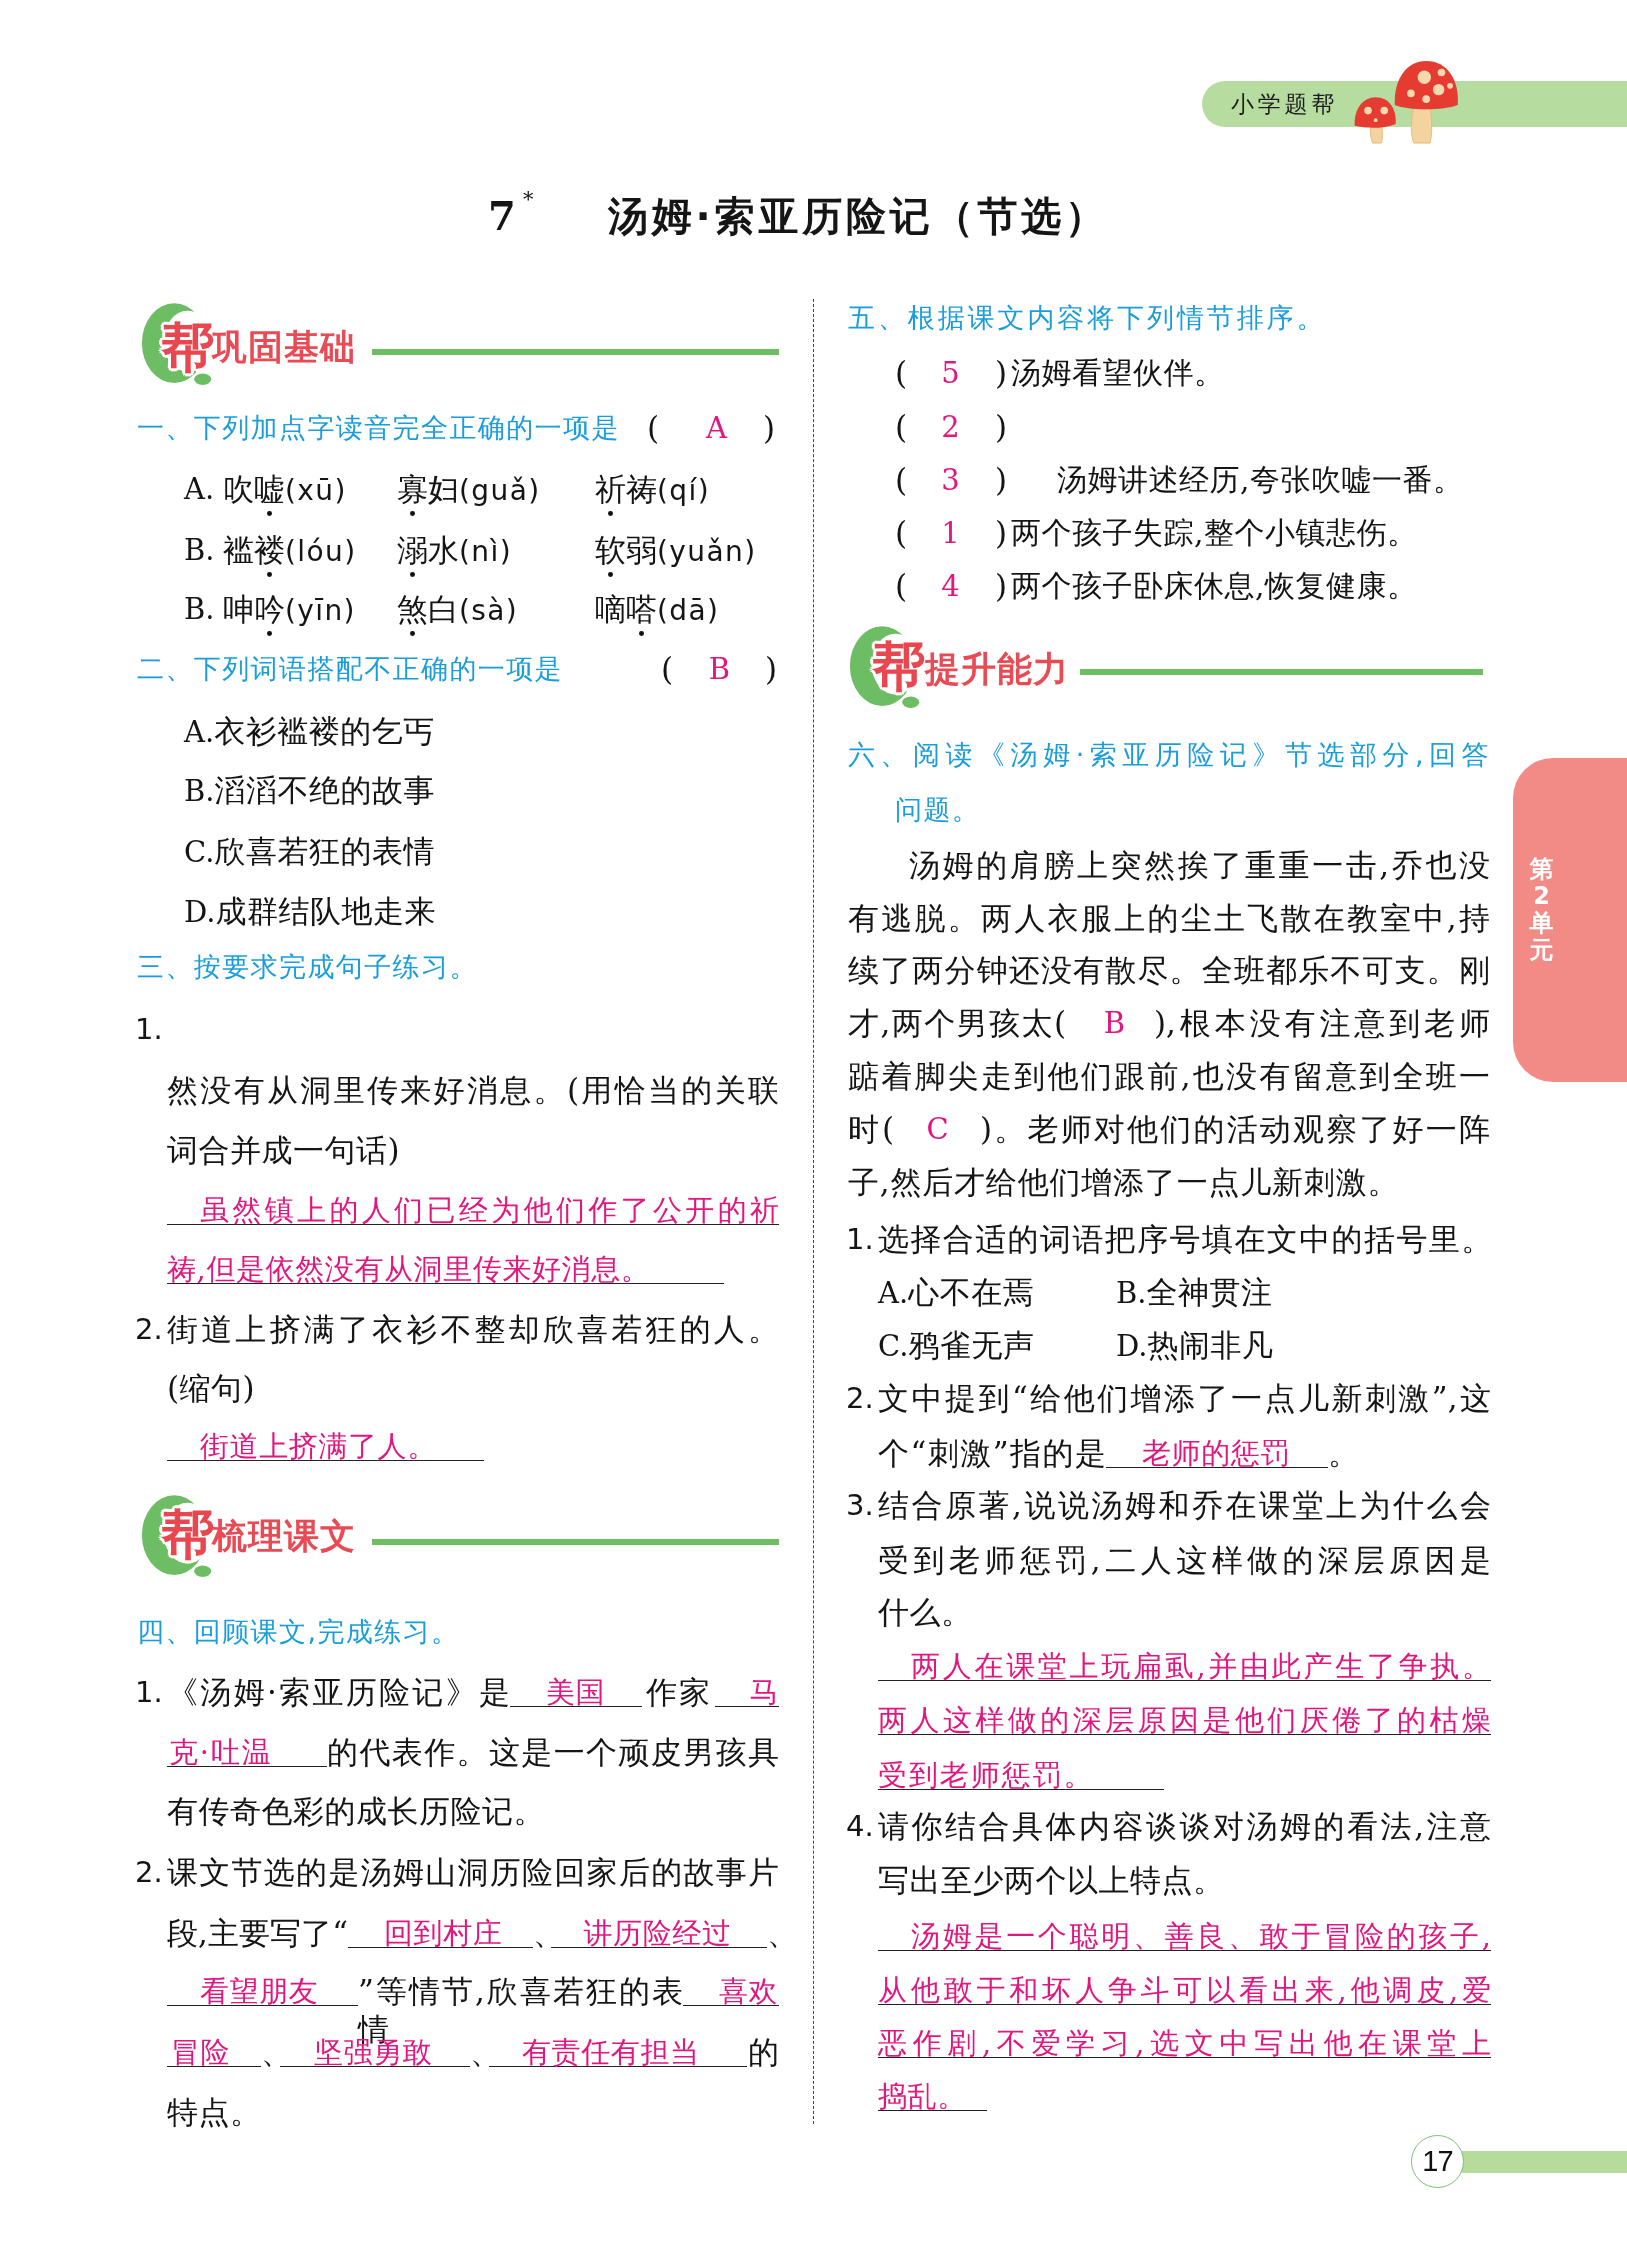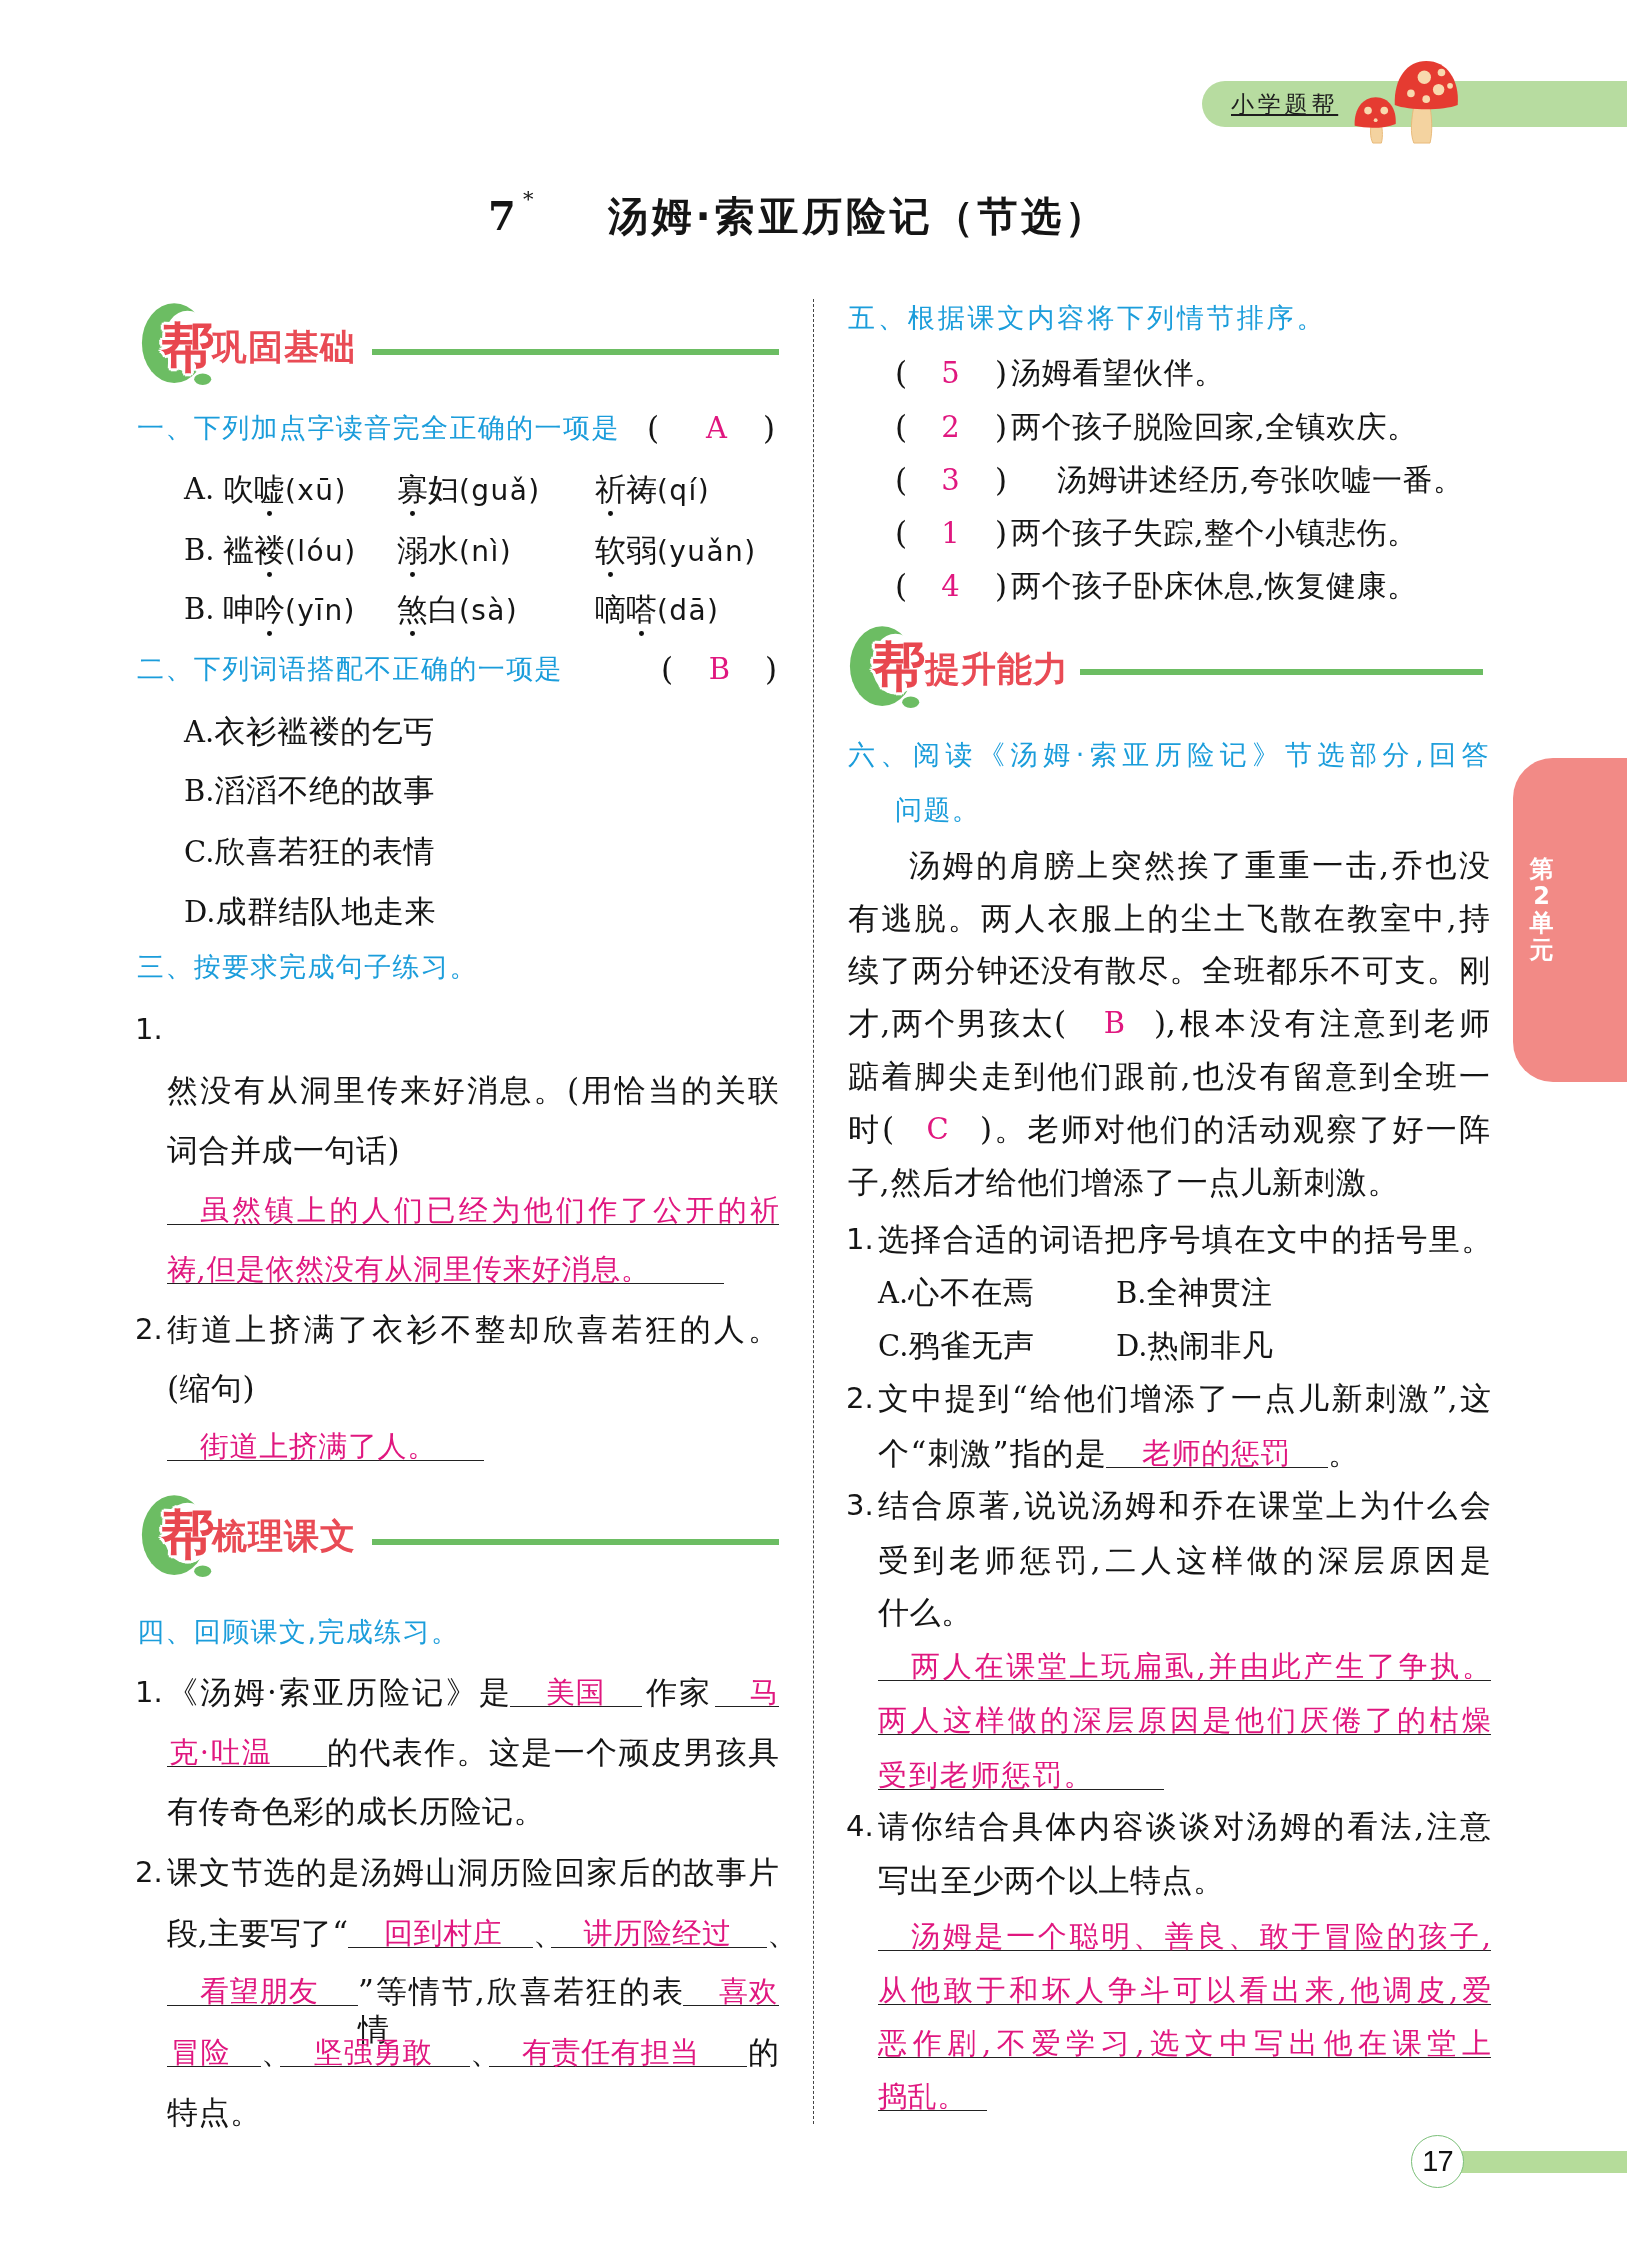--- a/index.html
+++ b/index.html
@@ -22,21 +22,21 @@
          color:var(--mag);font-size:29px;letter-spacing:0.6px;white-space:nowrap;overflow:visible;}
   .blank.jl{white-space:normal;letter-spacing:0;}
   .kai{font-size:31px;}
   
   .pyi{letter-spacing:0;font-size:31px;}
   .ch{position:relative;display:inline-block;width:31px;text-align:center;}
   .ch.dotted::after{content:"";position:absolute;left:13.4px;top:41px;width:4.8px;height:4.8px;border-radius:50%;background:#111;}
   .py{font-family:"DejaVu Sans",sans-serif;font-size:28px;letter-spacing:1.4px;}
   
   .pill{left:1202px;top:81px;width:426px;height:46px;border-radius:23px 0 0 23px;background:var(--bar);}
-  .brand{left:1231px;top:81px;height:38px;line-height:46px;font-family:"DejaVu Sans",sans-serif;font-size:23px;letter-spacing:3.8px;color:#1e1e1e;text-decoration:underline;}
+  .brand{left:1231px;top:81px;height:38px;line-height:46px;font-family:"DejaVu Sans",sans-serif;font-size:23px;letter-spacing:3.8px;color:#1e1e1e;}
   .t-num{left:488px;top:192px;line-height:48px;font-size:40px;font-weight:bold;font-family:"DejaVu Serif",serif;}
   .t-star{left:523px;top:187px;line-height:25px;font-size:21px;font-family:"DejaVu Serif",serif;}
   .t-title{left:608px;top:192px;line-height:48px;font-size:40px;font-weight:bold;letter-spacing:3.8px;font-family:"DejaVu Sans",sans-serif;white-space:nowrap;}
   
   .badge{position:absolute;font-family:"DejaVu Sans",sans-serif;font-weight:bold;font-size:54px;line-height:54px;color:var(--red);
          text-shadow:1.9px 0 #fff,-1.9px 0 #fff,0 1.9px #fff,0 -1.9px #fff,1.9px 1.9px #fff,-1.9px -1.9px #fff,1.9px -1.9px #fff,-1.9px 1.9px #fff,2.9px 0 #fff,-2.9px 0 #fff,0 2.9px #fff,0 -2.9px #fff;}
   .sec-label{position:absolute;font-family:"DejaVu Sans",sans-serif;font-weight:bold;font-size:35px;line-height:38px;color:#e94b55;letter-spacing:1px;white-space:nowrap;}
   .sec-line{position:absolute;height:5.7px;background:var(--green);}
   .divider{left:813px;top:299px;width:0;height:1825px;border-left:1.4px dashed #444;}
   
@@ -180,21 +180,20 @@
   <div class="ln hd" style="left:848px;top:299px;letter-spacing:2.9px">五、根据课文内容将下列情节排序。</div>
 
   <div class="ln paren" style="left:895px;top:354px">(</div>
   <div class="ln ansc" style="left:939px;top:354px">5</div>
   <div class="ln paren" style="left:995px;top:354px">)</div>
   <div class="ln" style="left:1011px;top:354px;font-size:30px">汤姆看望伙伴。</div>
 
   <div class="ln paren" style="left:895px;top:408px">(</div>
   <div class="ln ansc" style="left:939px;top:408px">2</div>
   <div class="ln paren" style="left:995px;top:408px">)</div>
-  <div class="ln" style="left:1011px;top:408px;font-size:30px">两个孩子脱险回家,全镇欢庆。</div>
 
   <div class="ln paren" style="left:895px;top:461px">(</div>
   <div class="ln ansc" style="left:939px;top:461px">3</div>
   <div class="ln paren" style="left:995px;top:461px">)</div>
   <div class="ln" style="left:1057px;top:461px;font-size:30px">汤姆讲述经历,夸张吹嘘一番。</div>
 
   <div class="ln paren" style="left:895px;top:514px">(</div>
   <div class="ln ansc" style="left:939px;top:514px">1</div>
   <div class="ln paren" style="left:995px;top:514px">)</div>
   <div class="ln" style="left:1011px;top:514px;font-size:30px">两个孩子失踪,整个小镇悲伤。</div>

